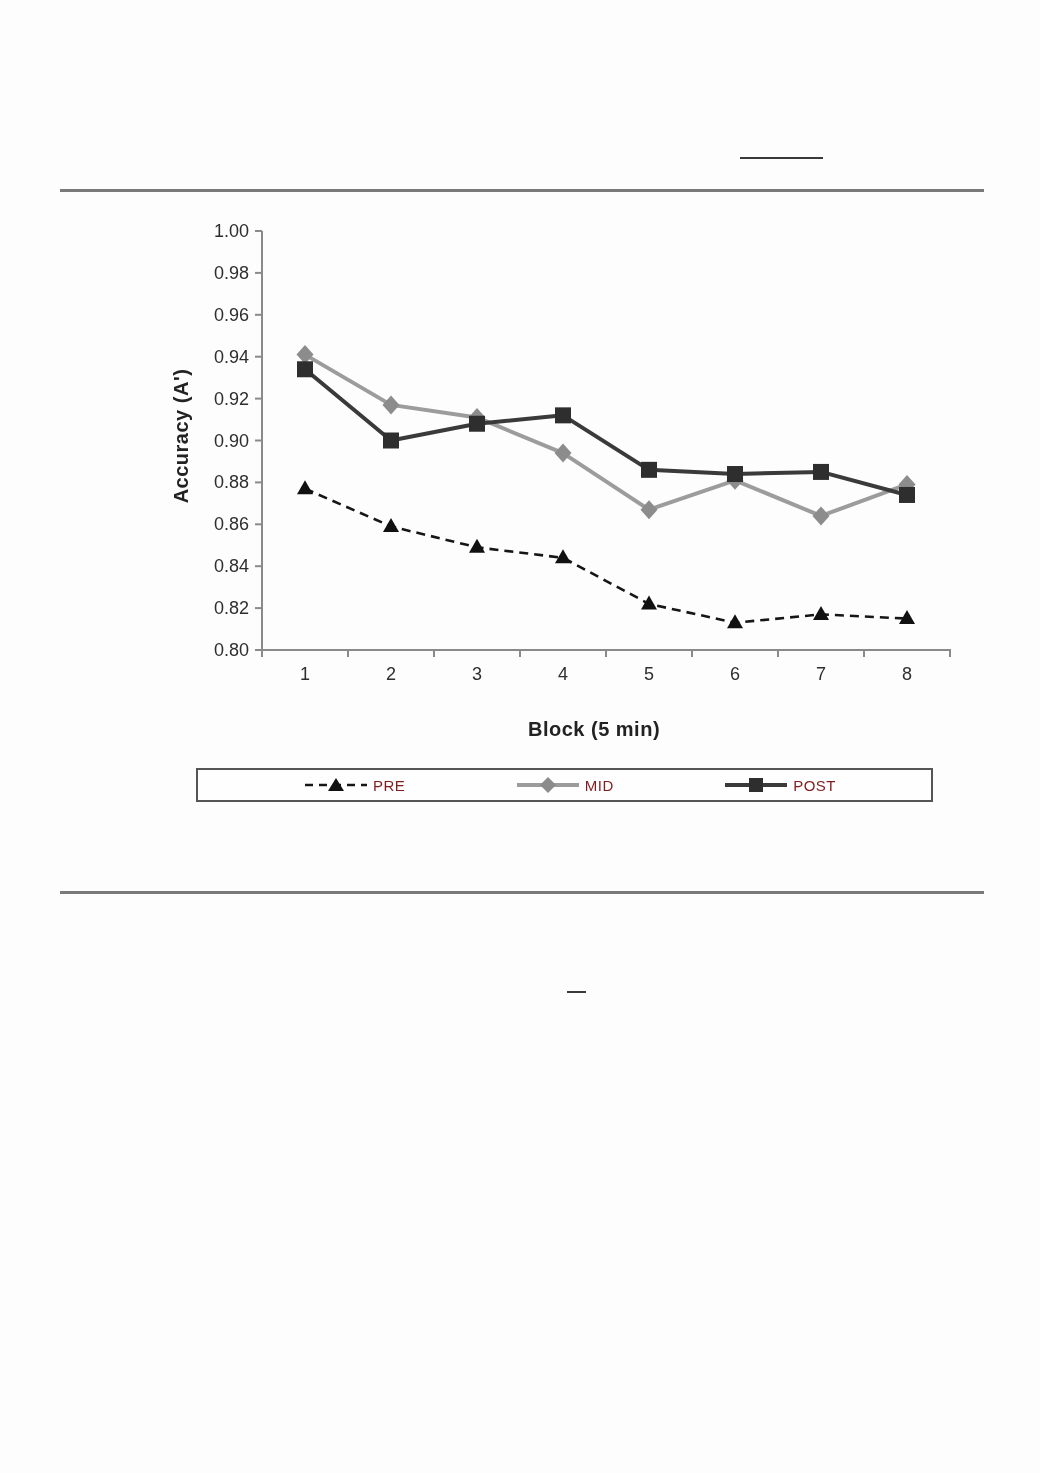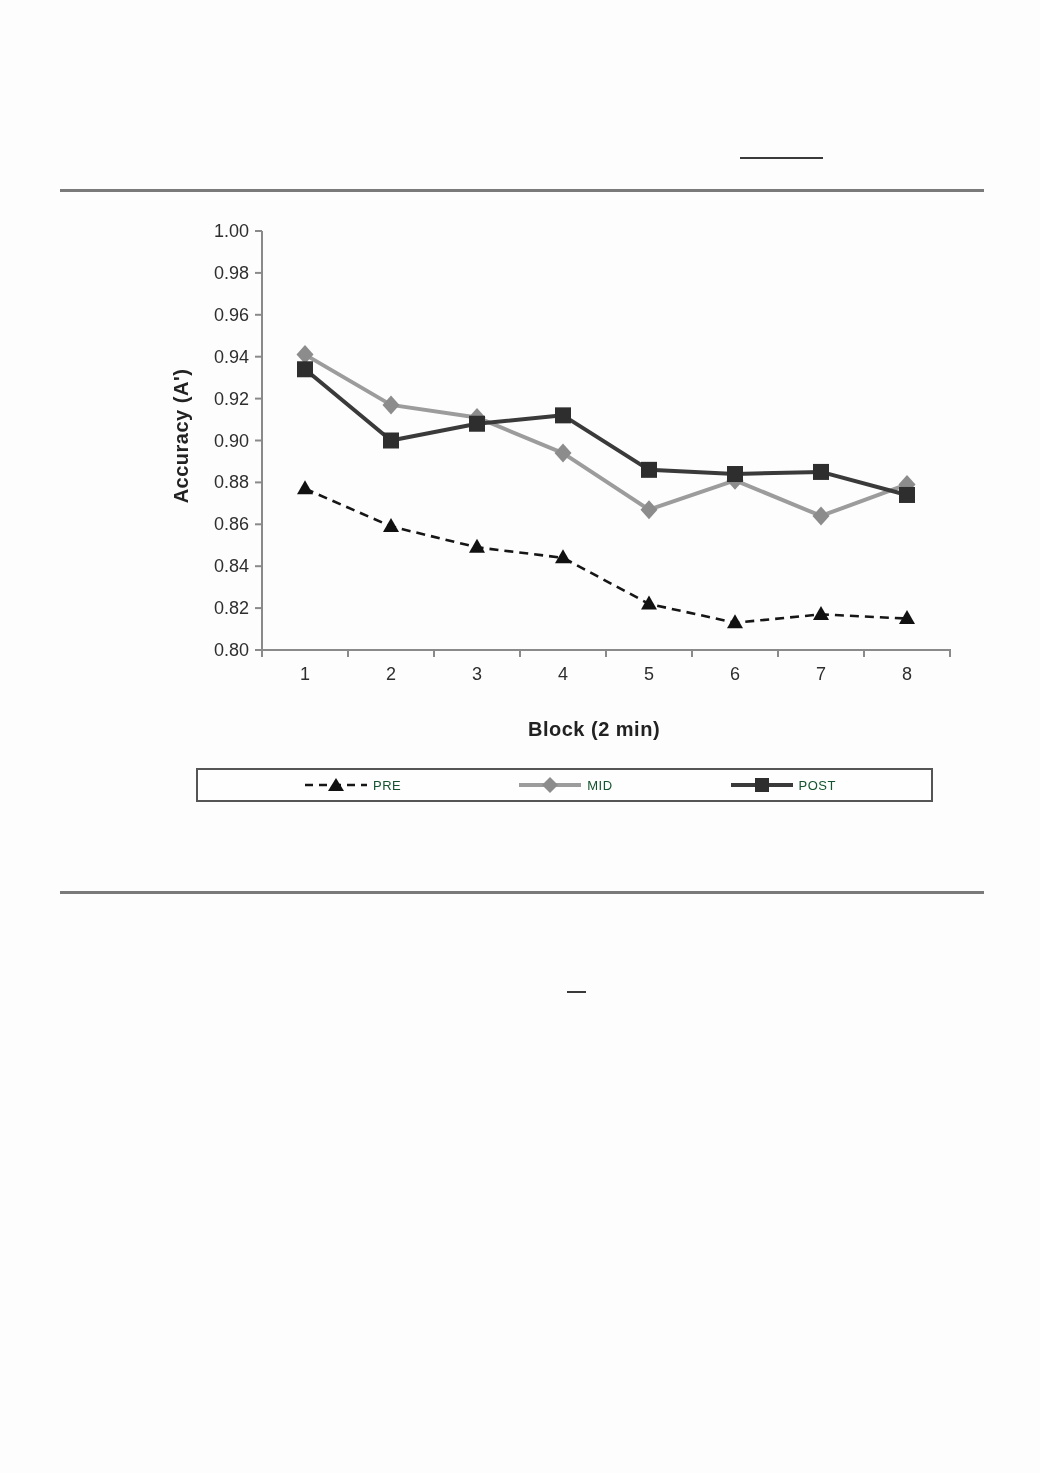--- a/index.html
+++ b/index.html
@@ -34,21 +34,21 @@
   }
   .axis-title.y span{transform:translate(-50%,-50%) rotate(-90deg);}
   .legend{
     position:absolute;left:156px;top:752px;width:737px;height:34px;
     border:2px solid #555;background:#fefefe;
     box-sizing:border-box;
     display:flex;align-items:center;justify-content:space-between;
     padding:0 95px 0 105px;
   }
   .legend-entry{display:flex;align-items:center;gap:4px;}
-  .legend-label{font-size:13px;color:#14532d;letter-spacing:0.5px;text-align:center;}
+  .legend-label{font-size:15px;color:#7f1d1d;letter-spacing:0.5px;text-align:center;}
 </style>
 </head>
 <body>
 
 <div class="page">
 
   <div class="underline underline-top"></div>
 
   <hr class="rule rule-1">
 
@@ -122,21 +122,21 @@
         <rect x="687" y="450.02000000000004" width="16" height="16" fill="#2e2e2e"></rect>
         <rect x="773" y="447.92500000000007" width="16" height="16" fill="#2e2e2e"></rect>
         <rect x="859" y="470.97" width="16" height="16" fill="#2e2e2e"></rect>
       </svg>
 
     <div class="axis-title y" style="left:141px;top:420px;">
       <span>Accuracy (A')</span>
     </div>
 
     <div class="axis-title x" style="left:554px;top:713px;">
-      <span>Block (2 min)</span>
+      <span>Block (5 min)</span>
     </div>
 
     <div class="legend">
       <div class="legend-entry">
         <svg class="legend-sample" width="66" height="18">
             <line x1="2" y1="9" x2="64" y2="9" stroke="#161616" stroke-width="2.6" stroke-dasharray="8,6"></line>
             <polygon points="33,2 25,15 41,15" fill="#111111"></polygon>
           </svg>
         <span class="legend-label">PRE</span>
       </div>

